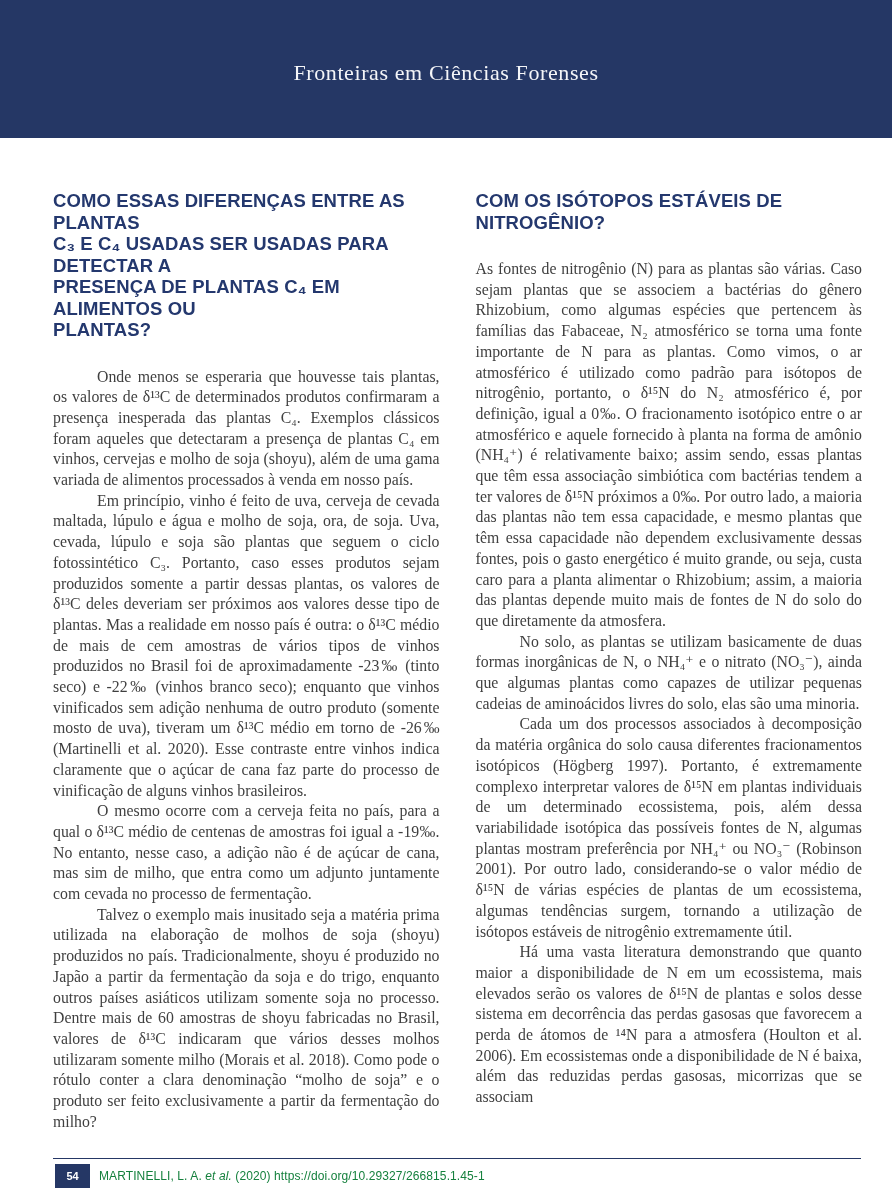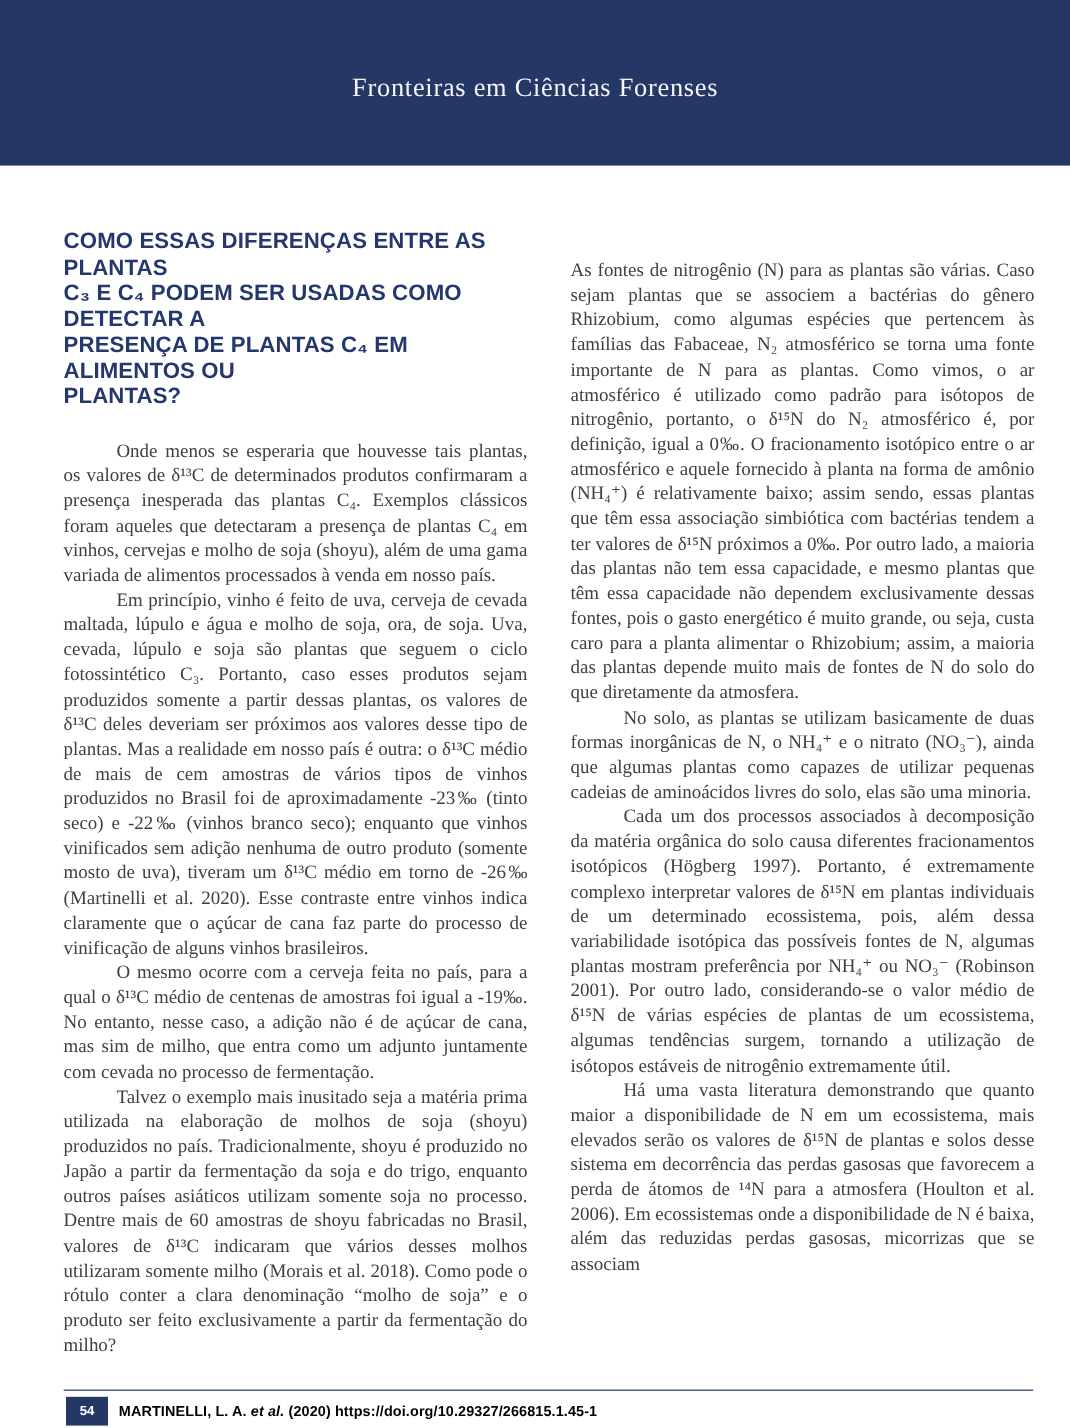--- a/index.html
+++ b/index.html
@@ -83,55 +83,56 @@
     background: #253765;
     color: #ffffff;
     font-family: "Liberation Sans", sans-serif;
     font-weight: bold;
     font-size: 11px;
     display: flex;
     align-items: center;
     justify-content: center;
   }
   .citation {
-    color: #000000;
+    color: #15803d;
     font-family: "Liberation Sans", sans-serif;
-    font-weight: bold;
+    font-weight: normal;
     font-size: 12px;
     letter-spacing: 0.1px;
     white-space: pre;
   }
   .citation .it { font-style: italic; }
 </style>
 </head>
 <body>
 
 <div class="page">
 
   <header class="band">
     <div class="band-title">Fronteiras em Ciências Forenses</div>
   </header>
 
   <main class="content">
 
     <section class="col">
       <h2 class="heading">
         <span class="hline">COMO ESSAS DIFERENÇAS ENTRE AS PLANTAS</span>
-        <span class="hline">C₃ E C₄ PODEM SER USADAS COMO DETECTAR A</span>
+        <span class="hline">C₃ E C₄ USADAS SER USADAS PARA DETECTAR A</span>
         <span class="hline">PRESENÇA DE PLANTAS C₄ EM ALIMENTOS OU</span>
         <span class="hline">PLANTAS?</span>
       </h2>
       <p class="body-p indent">Onde menos se esperaria que houvesse tais plantas, os valores de δ¹³C de determinados produtos confirmaram a presença inesperada das plantas C₄. Exemplos clássicos foram aqueles que detectaram a presença de plantas C₄ em vinhos, cervejas e molho de soja (shoyu), além de uma gama variada de alimentos processados à venda em nosso país.</p>
       <p class="body-p indent">Em princípio, vinho é feito de uva, cerveja de cevada maltada, lúpulo e água e molho de soja, ora, de soja. Uva, cevada, lúpulo e soja são plantas que seguem o ciclo fotossintético C₃. Portanto, caso esses produtos sejam produzidos somente a partir dessas plantas, os valores de δ¹³C deles deveriam ser próximos aos valores desse tipo de plantas. Mas a realidade em nosso país é outra: o δ¹³C médio de mais de cem amostras de vários tipos de vinhos produzidos no Brasil foi de aproximadamente -23‰ (tinto seco) e -22‰ (vinhos branco seco); enquanto que vinhos vinificados sem adição nenhuma de outro produto (somente mosto de uva), tiveram um δ¹³C médio em torno de -26‰ (Martinelli et al. 2020). Esse contraste entre vinhos indica claramente que o açúcar de cana faz parte do processo de vinificação de alguns vinhos brasileiros.</p>
       <p class="body-p indent">O mesmo ocorre com a cerveja feita no país, para a qual o δ¹³C médio de centenas de amostras foi igual a -19‰. No entanto, nesse caso, a adição não é de açúcar de cana, mas sim de milho, que entra como um adjunto juntamente com cevada no processo de fermentação.</p>
       <p class="body-p indent">Talvez o exemplo mais inusitado seja a matéria prima utilizada na elaboração de molhos de soja (shoyu) produzidos no país. Tradicionalmente, shoyu é produzido no Japão a partir da fermentação da soja e do trigo, enquanto outros países asiáticos utilizam somente soja no processo. Dentre mais de 60 amostras de shoyu fabricadas no Brasil, valores de δ¹³C indicaram que vários desses molhos utilizaram somente milho (Morais et al. 2018). Como pode o rótulo conter a clara denominação “molho de soja” e o produto ser feito exclusivamente a partir da fermentação do milho?</p>
     </section>
 
     <section class="col">
       <h2 class="heading">
+        <span class="hline">COM OS ISÓTOPOS ESTÁVEIS DE NITROGÊNIO?</span>
       </h2>
       <p class="body-p">As fontes de nitrogênio (N) para as plantas são várias. Caso sejam plantas que se associem a bactérias do gênero Rhizobium, como algumas espécies que pertencem às famílias das Fabaceae, N₂ atmosférico se torna uma fonte importante de N para as plantas. Como vimos, o ar atmosférico é utilizado como padrão para isótopos de nitrogênio, portanto, o δ¹⁵N do N₂ atmosférico é, por definição, igual a 0‰. O fracionamento isotópico entre o ar atmosférico e aquele fornecido à planta na forma de amônio (NH₄⁺) é relativamente baixo; assim sendo, essas plantas que têm essa associação simbiótica com bactérias tendem a ter valores de δ¹⁵N próximos a 0‰. Por outro lado, a maioria das plantas não tem essa capacidade, e mesmo plantas que têm essa capacidade não dependem exclusivamente dessas fontes, pois o gasto energético é muito grande, ou seja, custa caro para a planta alimentar o Rhizobium; assim, a maioria das plantas depende muito mais de fontes de N do solo do que diretamente da atmosfera.</p>
       <p class="body-p indent">No solo, as plantas se utilizam basicamente de duas formas inorgânicas de N, o NH₄⁺ e o nitrato (NO₃⁻), ainda que algumas plantas como capazes de utilizar pequenas cadeias de aminoácidos livres do solo, elas são uma minoria.</p>
       <p class="body-p indent">Cada um dos processos associados à decomposição da matéria orgânica do solo causa diferentes fracionamentos isotópicos (Högberg 1997). Portanto, é extremamente complexo interpretar valores de δ¹⁵N em plantas individuais de um determinado ecossistema, pois, além dessa variabilidade isotópica das possíveis fontes de N, algumas plantas mostram preferência por NH₄⁺ ou NO₃⁻ (Robinson 2001). Por outro lado, considerando-se o valor médio de δ¹⁵N de várias espécies de plantas de um ecossistema, algumas tendências surgem, tornando a utilização de isótopos estáveis de nitrogênio extremamente útil.</p>
       <p class="body-p indent">Há uma vasta literatura demonstrando que quanto maior a disponibilidade de N em um ecossistema, mais elevados serão os valores de δ¹⁵N de plantas e solos desse sistema em decorrência das perdas gasosas que favorecem a perda de átomos de ¹⁴N para a atmosfera (Houlton et al. 2006). Em ecossistemas onde a disponibilidade de N é baixa, além das reduzidas perdas gasosas, micorrizas que se associam</p>
     </section>
 
   </main>
 
   <footer class="footer">

